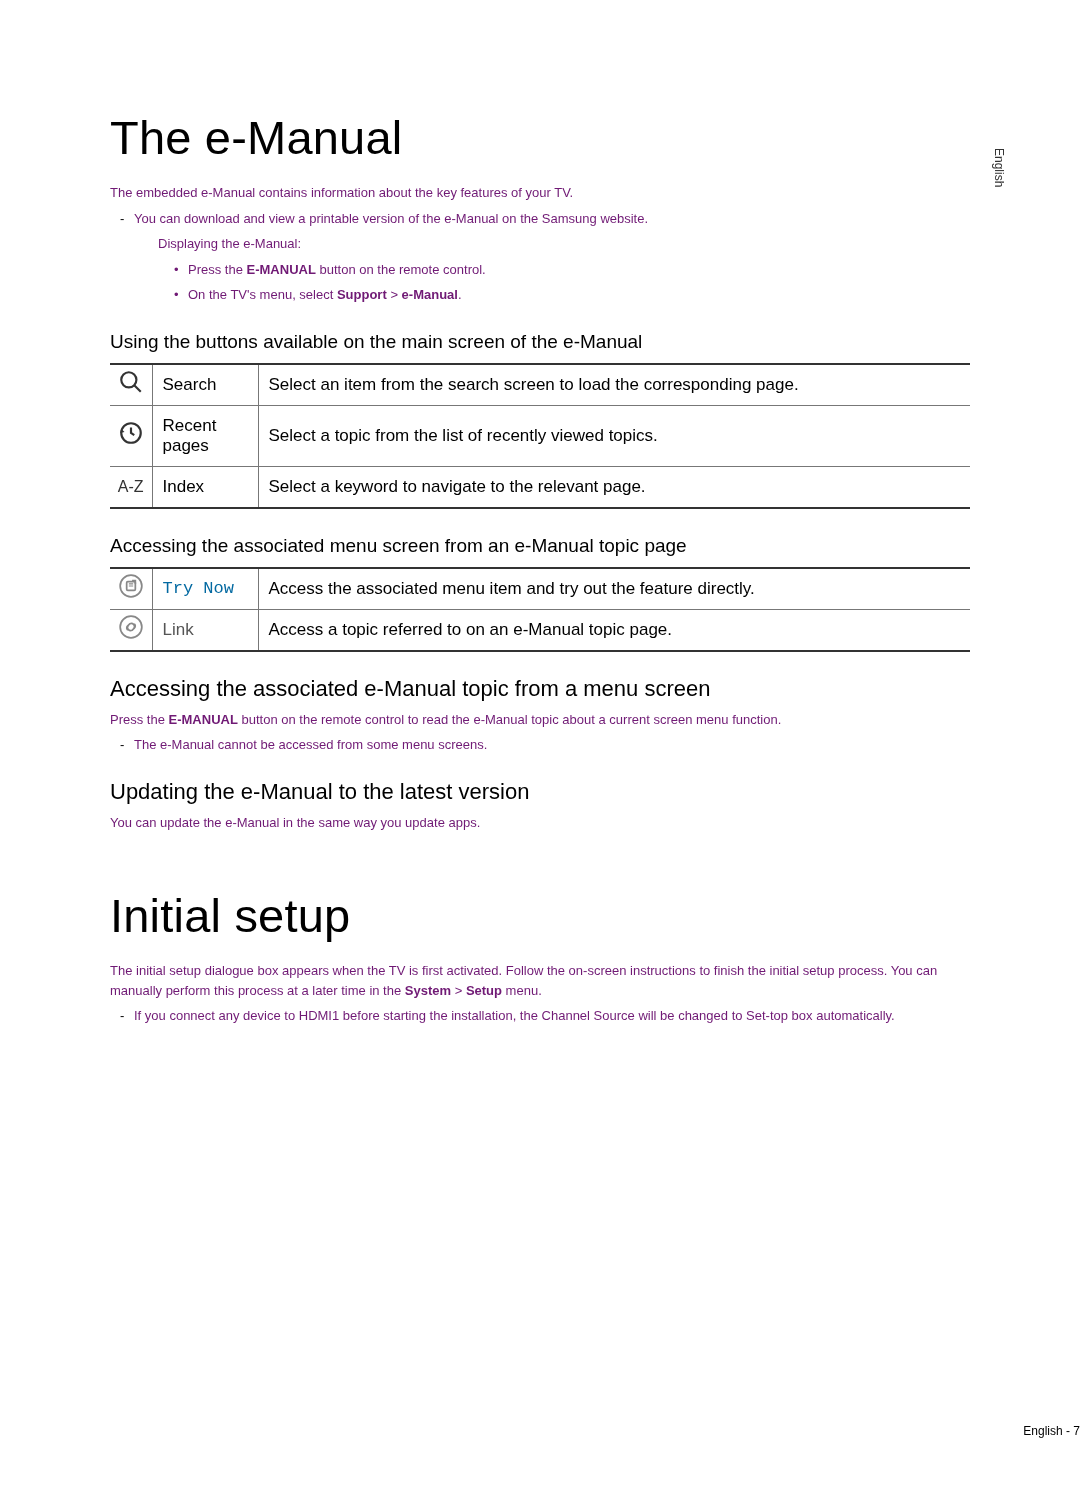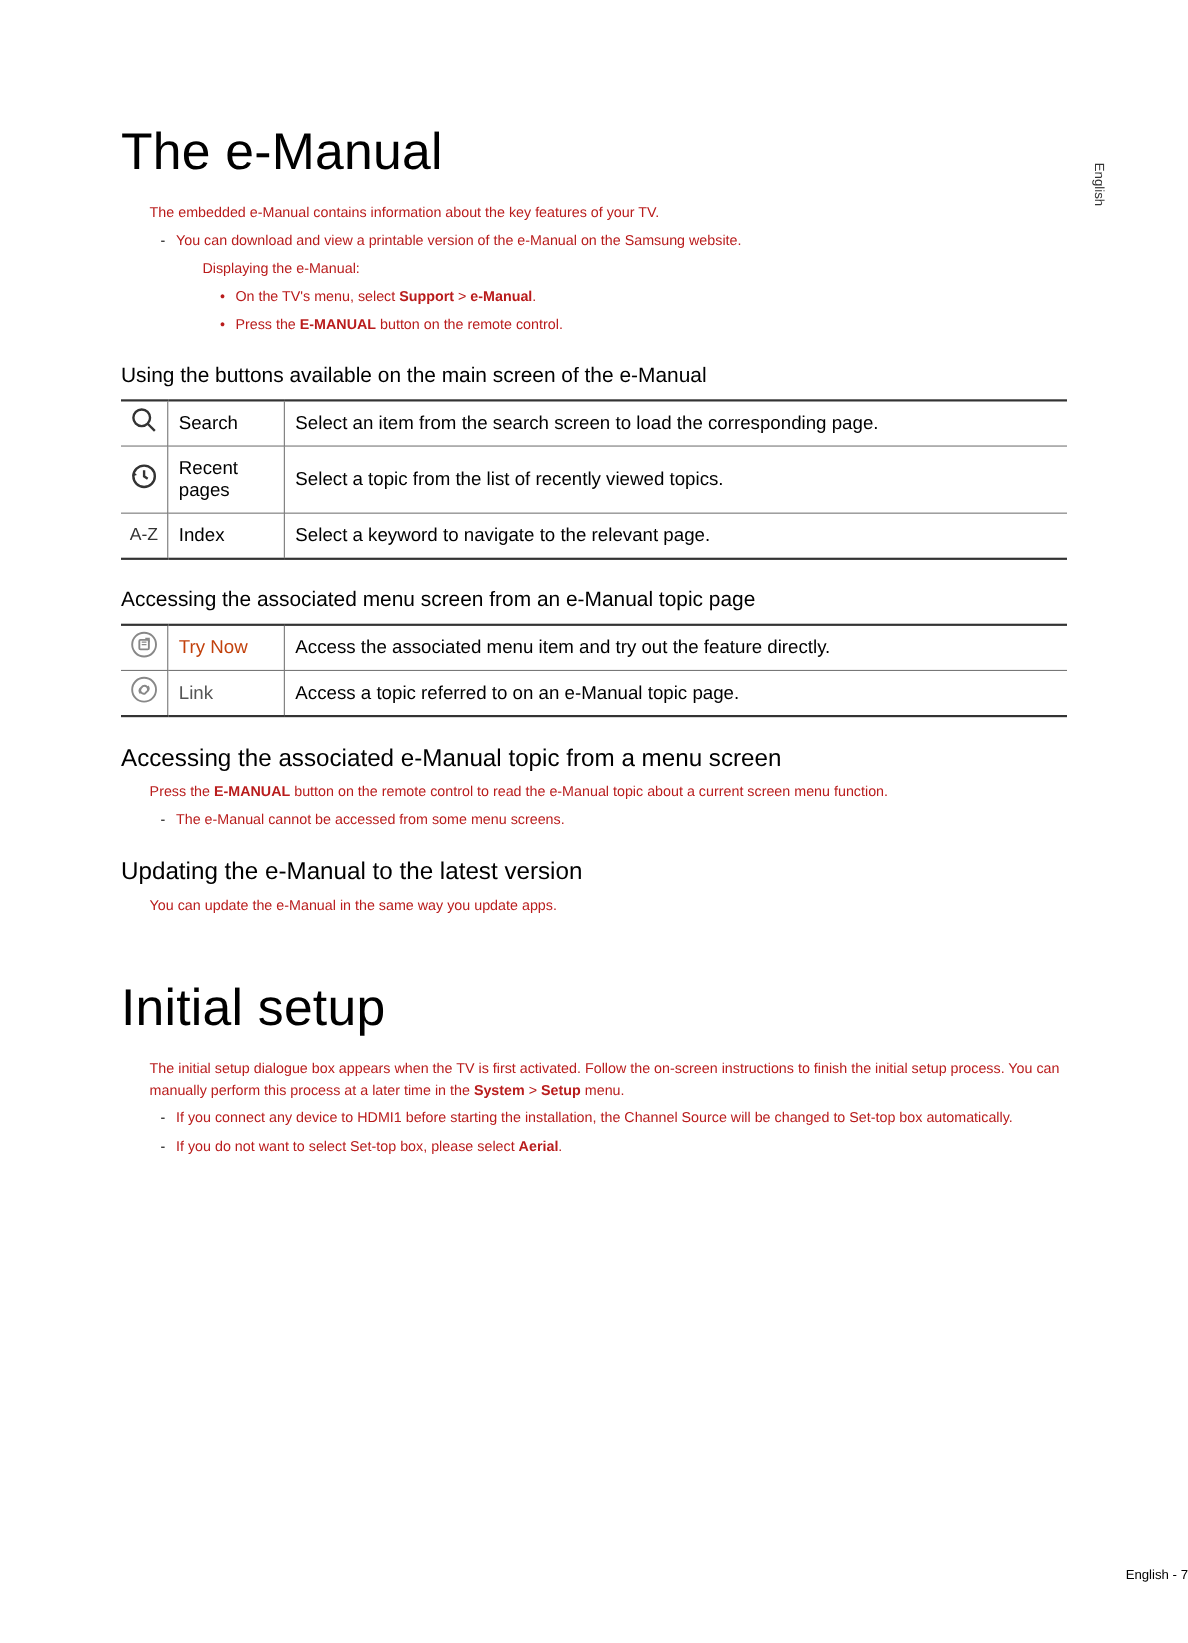--- a/index.html
+++ b/index.html
@@ -21,22 +21,21 @@
   }
   h1 {
     font-size: 47px;
     font-weight: 400;
     margin-bottom: 18px;
     letter-spacing: 0.2px;
   }
   .body-text {
     font-size: 13px;
     line-height: 1.5;
-    color: #b91c1c;
-    margin-left: 26px;
+    color: #701a75;
   }
   .dash-list { list-style: none; padding-left: 14px; }
   .dash-list > li { position: relative; padding-left: 10px; margin-bottom: 6px; }
   .dash-list > li::before {
     content: "-";
     position: absolute;
     left: -4px;
     top: 0;
     color: #000;
   }
@@ -109,24 +108,24 @@
   <h1>The e-Manual</h1>
 
   <p class="body-text para-gap">The embedded e-Manual contains information about the key features of your TV.</p>
 
   <ul class="dash-list body-text">
     <li>
       <span>You can download and view a printable version of the e-Manual on the Samsung website.</span>
       <div class="sub-indent" style="margin-top:6px;">Displaying the e-Manual:</div>
       <ul class="bullet-list">
         <li>
-          <span>On the TV's menu, select </span><span class="bold">Support</span><span> &gt; </span><span class="bold">e-Manual</span><span>.</span>
+          <span>Press the </span><span class="bold">E-MANUAL</span><span> button on the remote control.</span>
         </li>
         <li>
-          <span>Press the </span><span class="bold">E-MANUAL</span><span> button on the remote control.</span>
+          <span>On the TV's menu, select </span><span class="bold">Support</span><span> &gt; </span><span class="bold">e-Manual</span><span>.</span>
         </li>
       </ul>
     </li>
   </ul>
 
   <h2>Using the buttons available on the main screen of the e-Manual</h2>
 
   <table class="btn-table">
     <tbody>
         <tr>
@@ -164,21 +163,21 @@
     <tbody>
         <tr>
       <td class="icon-cell">
         <svg class="icon-svg" viewBox="0 0 24 24" fill="none" stroke="#888" stroke-width="1.6">
               <circle cx="12" cy="12" r="10"></circle>
               <rect x="8" y="8" width="8" height="8" rx="1"></rect>
               <path d="M10 10 h4 M10 12 h4" stroke-width="1"></path>
               <path d="M13 7 l3 0 l0 3"></path>
             </svg>
       </td>
-      <td class="label-cell" style="color:#c2410c;">Try Now</td>
+      <td class="label-cell" style="color:#0369a1;font-family:Liberation Mono, monospace;">Try Now</td>
       <td class="desc-cell">Access the associated menu item and try out the feature directly.</td>
     </tr>
     <tr>
       <td class="icon-cell">
         <svg class="icon-svg" viewBox="0 0 24 24" fill="none" stroke="#888" stroke-width="1.6">
               <circle cx="12" cy="12" r="10"></circle>
               <path d="M9 15 a3 3 0 0 1 0-4 l2-2 a3 3 0 0 1 4 4"></path>
               <path d="M15 9 a3 3 0 0 1 0 4 l-2 2 a3 3 0 0 1-4-4"></path>
             </svg>
       </td>
@@ -200,19 +199,16 @@
   <p class="body-text">You can update the e-Manual in the same way you update apps.</p>
 
   <h1 class="section-gap-lg">Initial setup</h1>
 
   <p class="body-text para-gap">
     <span>The initial setup dialogue box appears when the TV is first activated. Follow the on-screen instructions to finish the initial setup process. You can manually perform this process at a later time in the </span><span class="bold">System</span><span> &gt; </span><span class="bold">Setup</span><span> menu.</span>
   </p>
 
   <ul class="dash-list body-text">
     <li>If you connect any device to HDMI1 before starting the installation, the Channel Source will be changed to Set-top box automatically.</li>
-    <li>
-      <span>If you do not want to select Set-top box, please select </span><span class="bold">Aerial</span><span>.</span>
-    </li>
   </ul>
 
   <div class="footer">English - 7</div>
 </div>
 
 </body></html>

